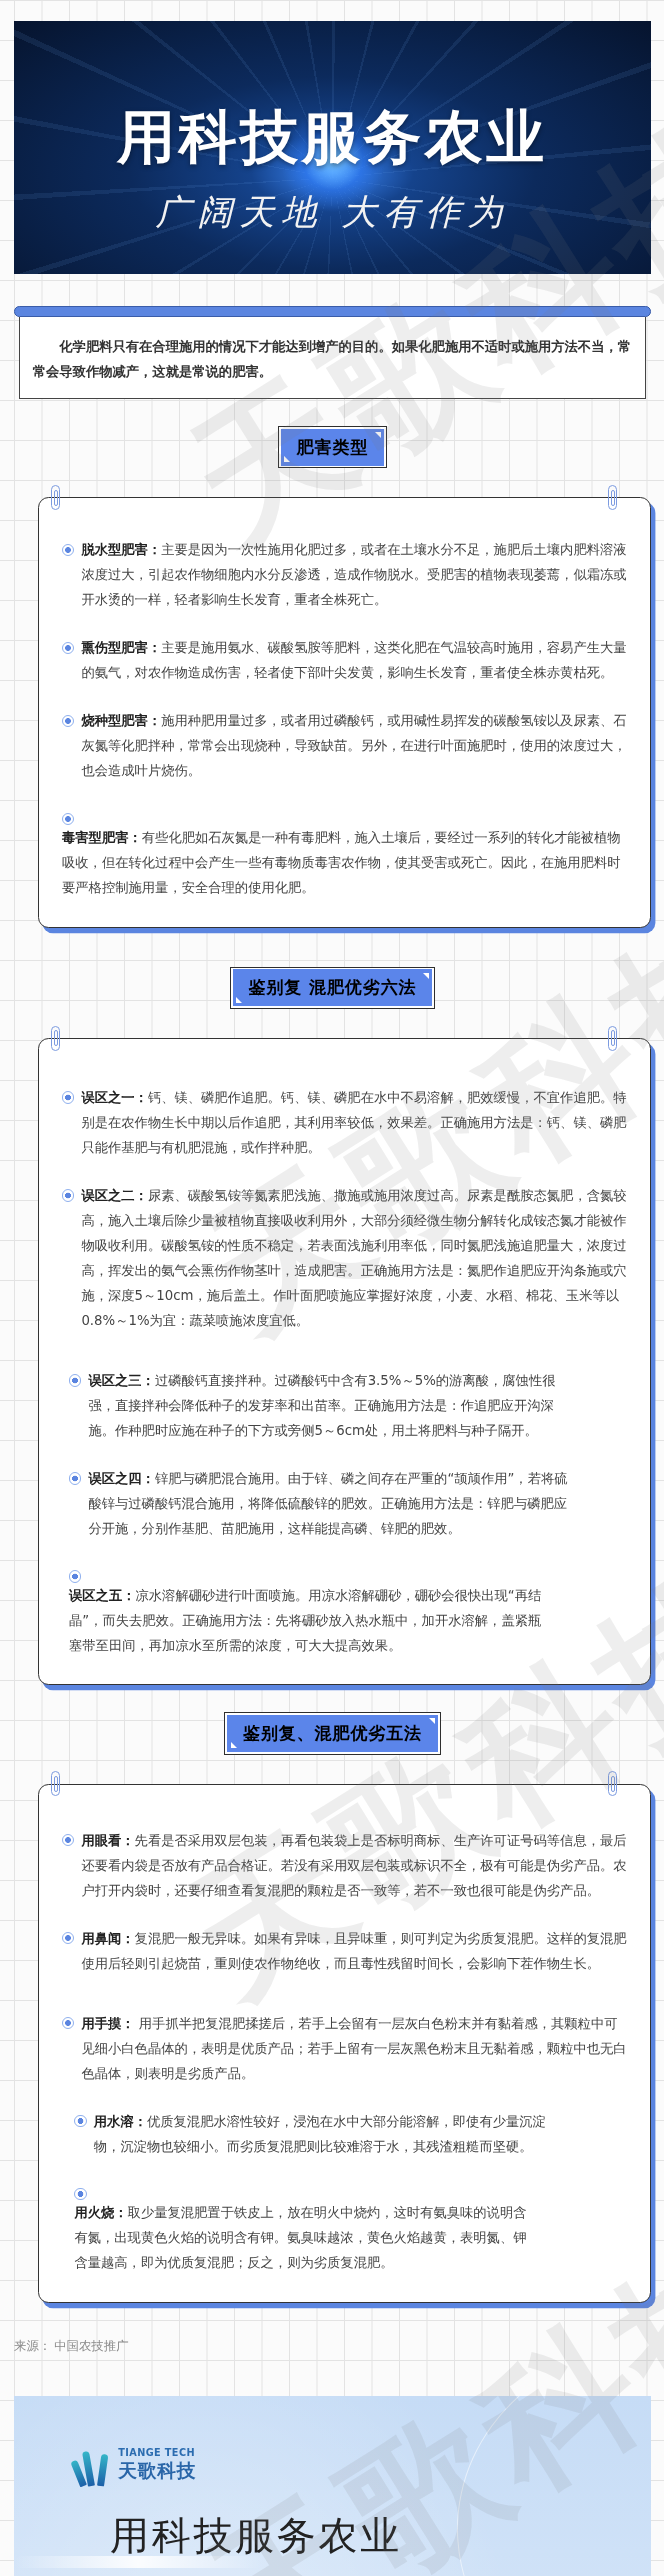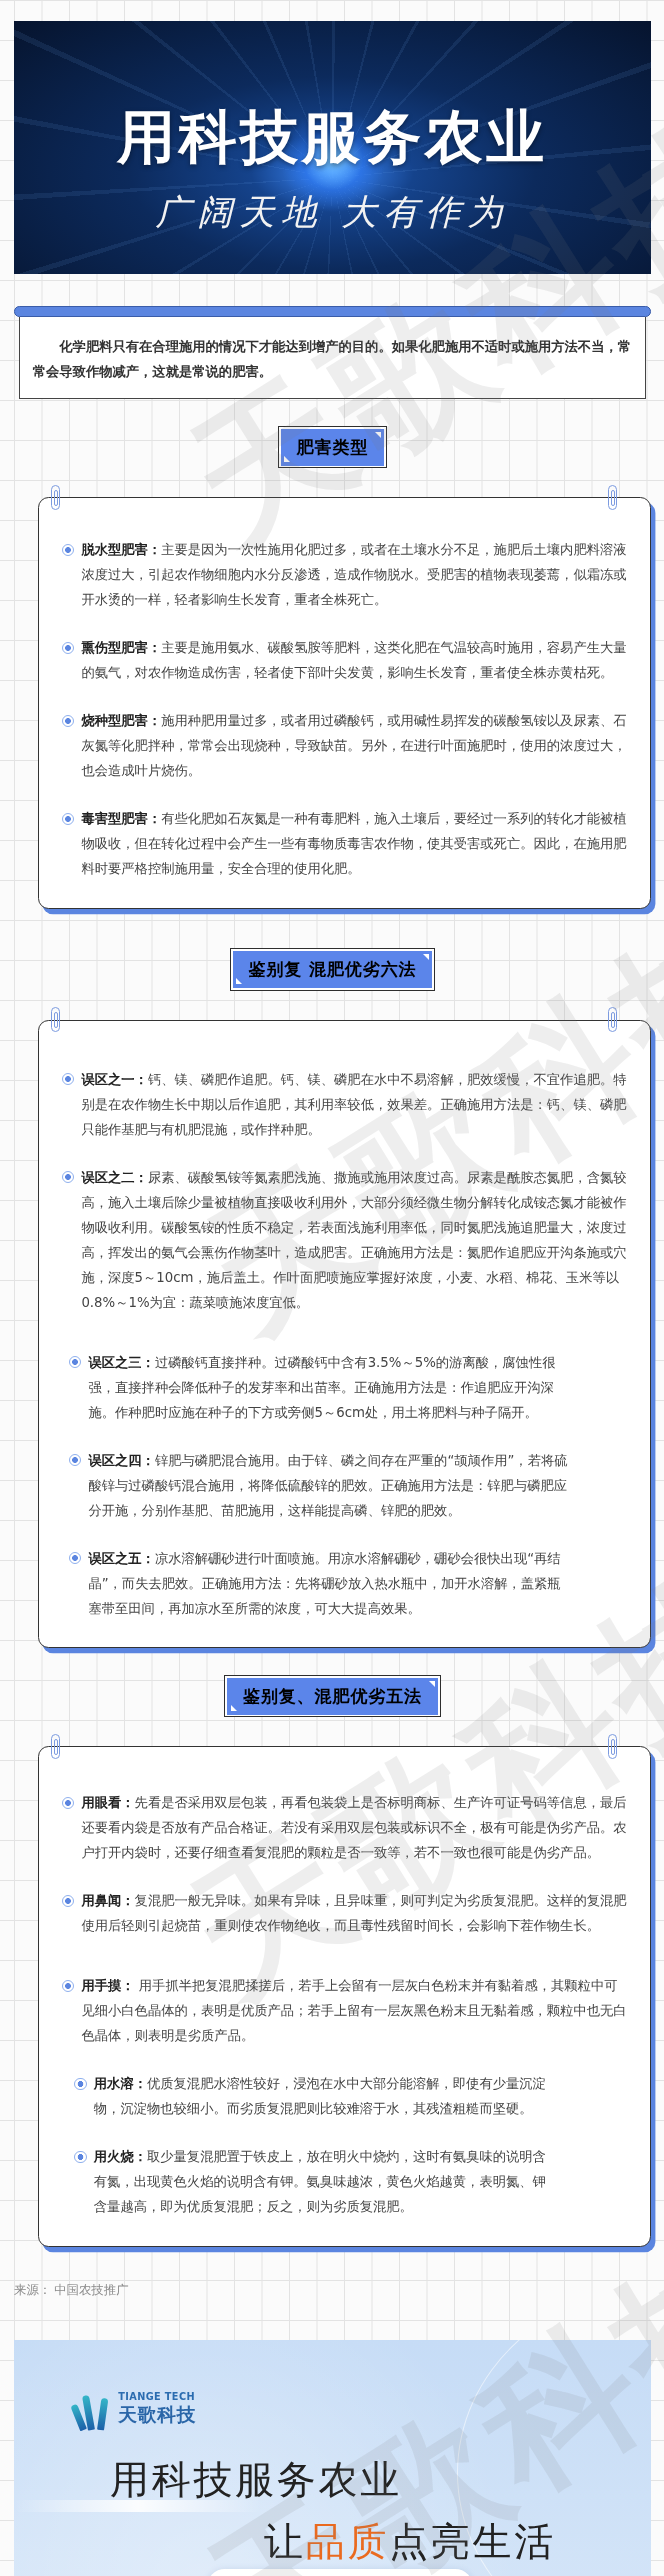--- a/index.html
+++ b/index.html
@@ -113,21 +113,21 @@
     background: transparent;
     z-index: 3;
   }
   .clip::after {
     content: ""; position: absolute; left: 1.8px; top: 3.5px;
     width: 1.8px; height: 14px; border: 1.3px solid #7c9be0; border-radius: 2.7px;
   }
   .clip.left { left: 37px; }
   .clip.right { right: 34px; }
   .item { display: flex; align-items: flex-start; margin-bottom: 23px; }
-  .item:last-child { margin-bottom: 0; }
+  .item:last-child { margin-bottom: 0; flex-direction: column; }
   .bullet {
     flex: 0 0 12.4px; width: 12.4px; height: 12.4px; margin: 6.2px 7px 0 0;
     border-radius: 50%;
     border: 1.3px solid #8fb0ee;
     background: radial-gradient(circle, #5b85e0 0 2.7px, #fff 3.1px);
   }
   .item-text { font-size: 13.3px; line-height: 25px; color: #444; }
   .item-title { font-weight: bold; color: #222; }
   .narrow .item-text { max-width: 483px; }
   .narrow-sec3 .item-text { max-width: 456px; }

